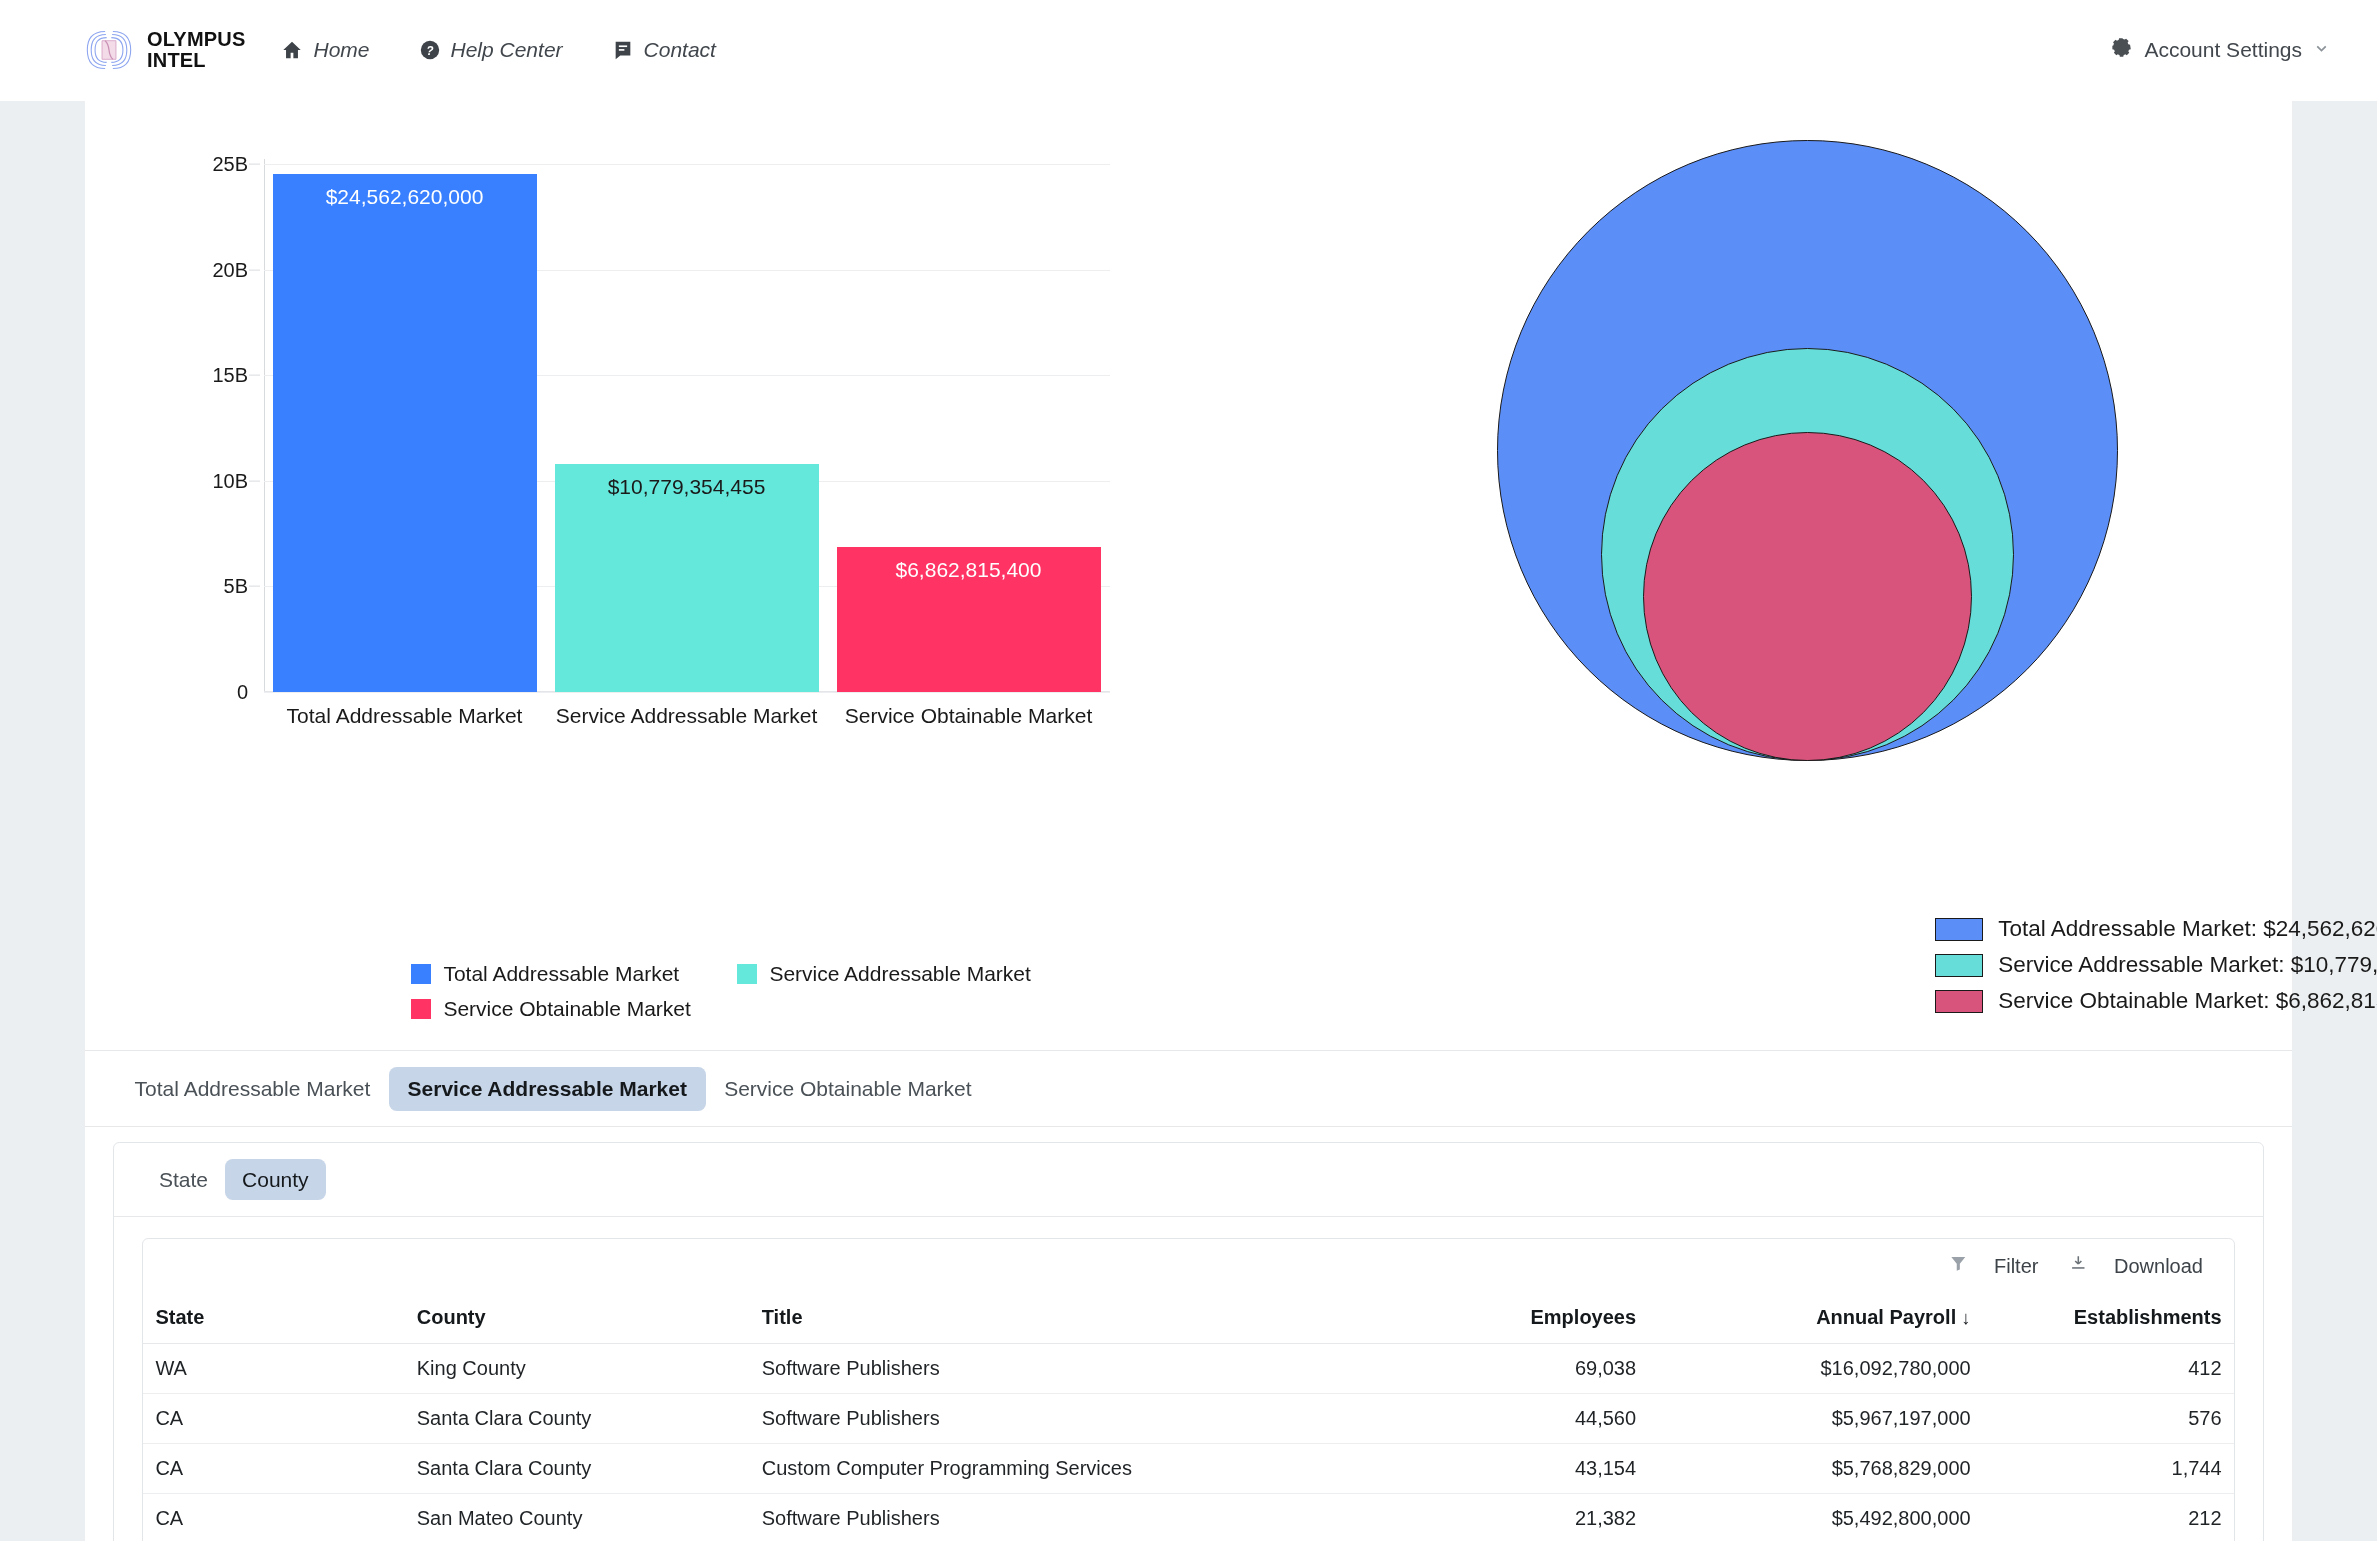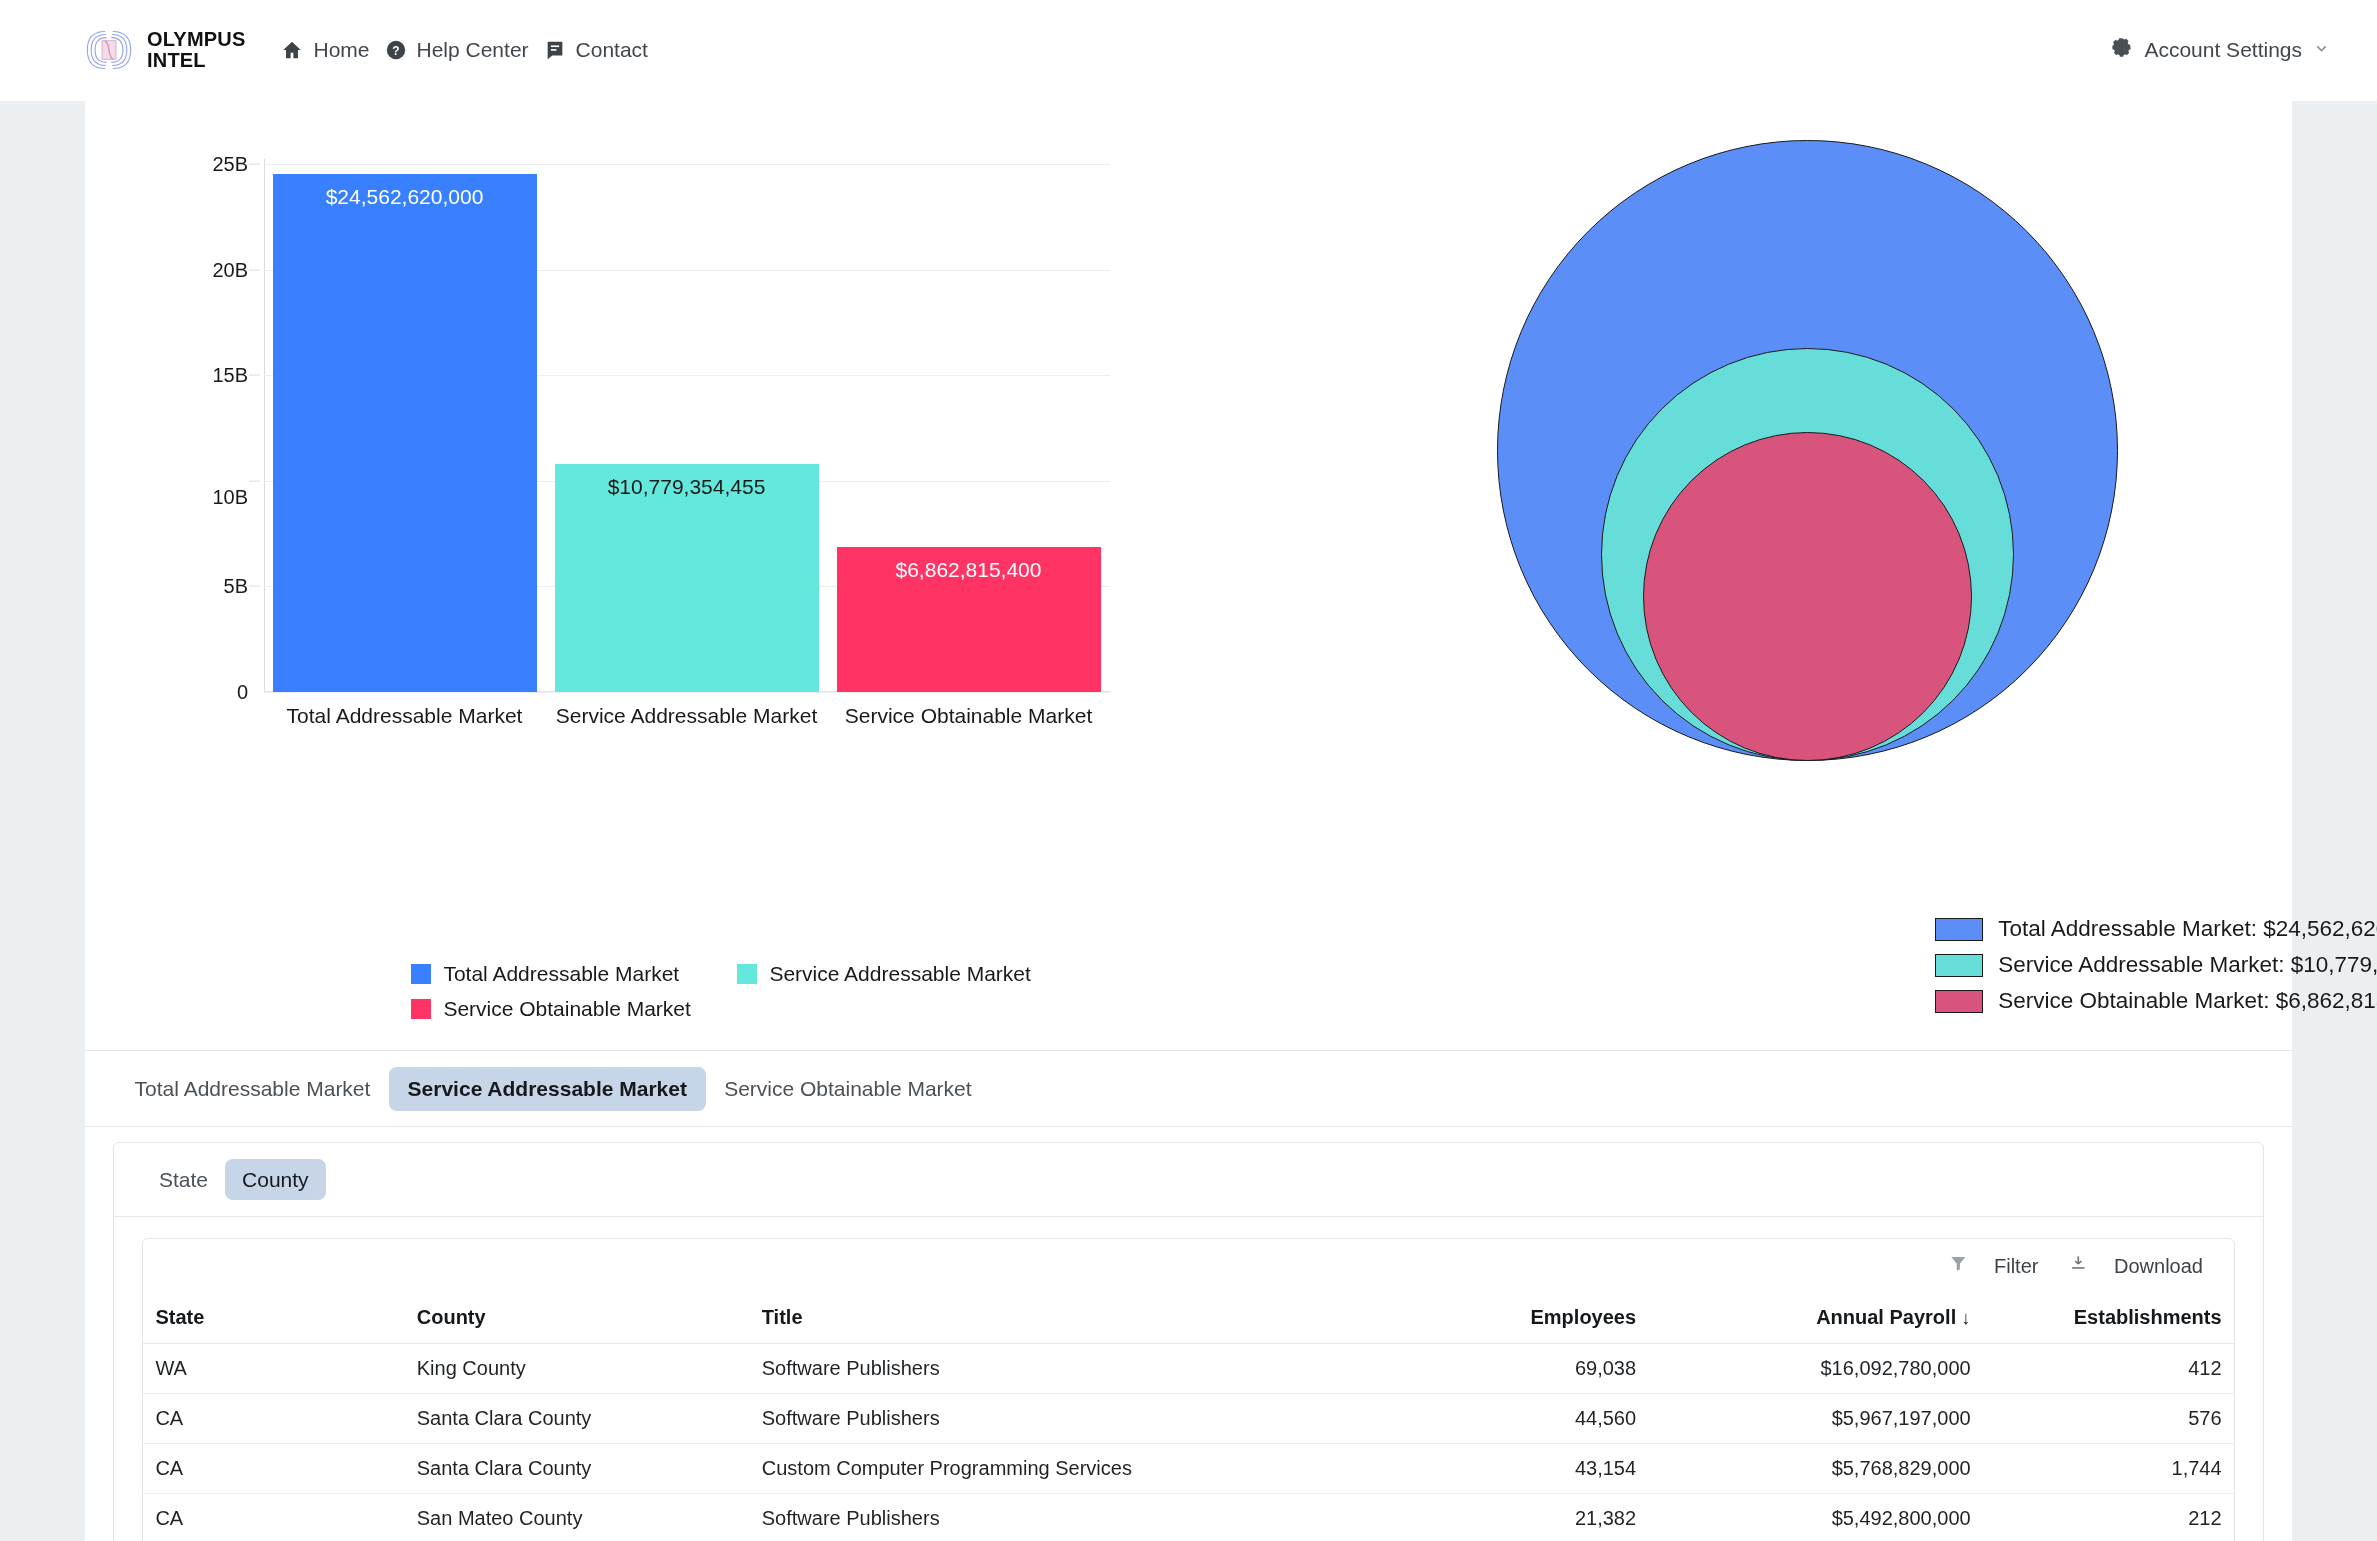--- a/index.html
+++ b/index.html
@@ -21,21 +21,21 @@
     padding: 0 47px 0 85px;
     border-bottom:0.8px solid #ffffff;
     z-index: 20;
   }
   .brand { display:flex; align-items:center; gap:14px; margin-right:36px;}
   .brand-mark { width:48px; height:42px; position:relative; flex:0 0 auto;}
   .brand-name {
     font-weight:bold; font-size:20px; line-height:21px;
     letter-spacing:0.2px; color:#111; white-space:pre-line;
   }
-  .navlinks { display:flex; align-items:center; gap:15px; }
+  .navlinks { display:flex; align-items:center; gap:49px;font-style:italic; }
   .navlink {
     display:flex; align-items:center; gap:10px;
     font-size:21px; color:#41474d; cursor:pointer;
     text-decoration:none;
   }
   .navlink svg { display:block; }
   .acct {
     margin-left:auto; display:flex; align-items:center; gap:11px;
     font-size:21px; color:#41474d; cursor:pointer;
   }
@@ -238,21 +238,21 @@
           <div class="plot" id="barplot">
             <div class="axis-y"></div>
             <div class="axis-x"></div>
             <div class="ylabel">Size</div>
           <div class="gridline" style="top: 528px;"></div>
               <div class="ytick" style="top: 528px;">0</div>
               <div class="gridline" style="top: 422px;"></div>
               <div class="ytick" style="top: 422px; margin-left: 20px;">5B</div>
               <div class="ytick-dash" style="top: 422px;"></div>
               <div class="gridline" style="top: 317px;"></div>
-              <div class="ytick" style="top: 333px; text-align: right;">10B</div>
+              <div class="ytick" style="top: 317px; text-align: right;">10B</div>
               <div class="ytick-dash" style="top: 317px;"></div>
               <div class="gridline" style="top: 211px;"></div>
               <div class="ytick" style="top: 211px;">15B</div>
               <div class="ytick-dash" style="top: 211px;"></div>
               <div class="gridline" style="top: 106px;"></div>
               <div class="ytick" style="top: 106px;">20B</div>
               <div class="ytick-dash" style="top: 106px;"></div>
               <div class="gridline" style="top: 0px;"></div>
               <div class="ytick" style="top: 0px;">25B</div>
               <div class="ytick-dash" style="top: 0px;"></div>

